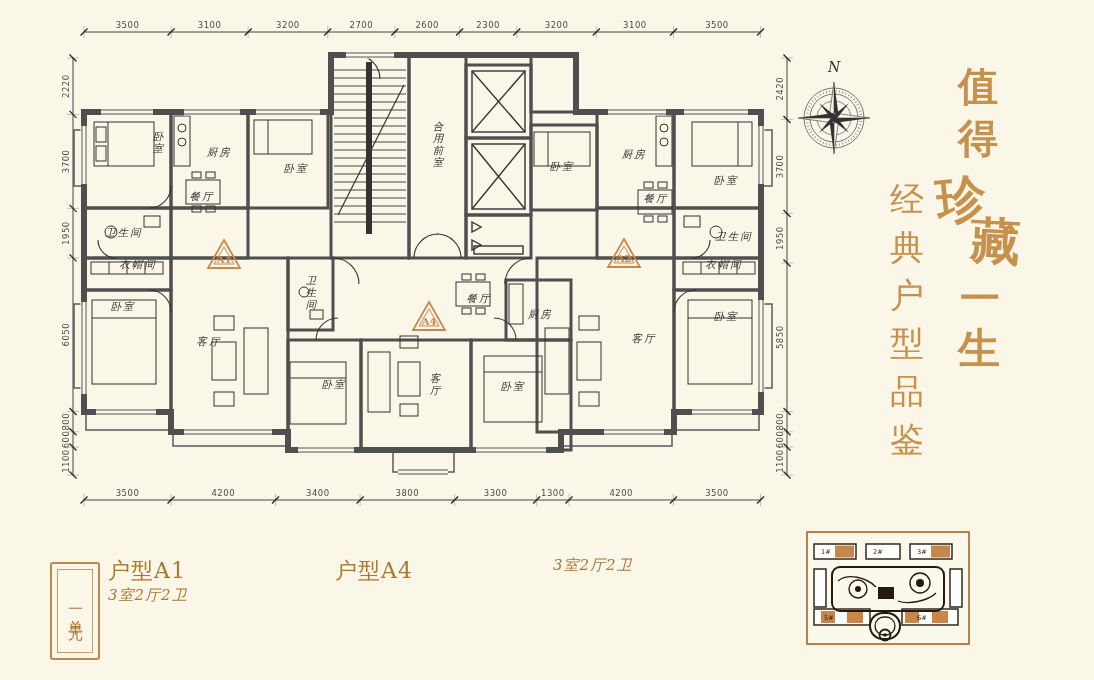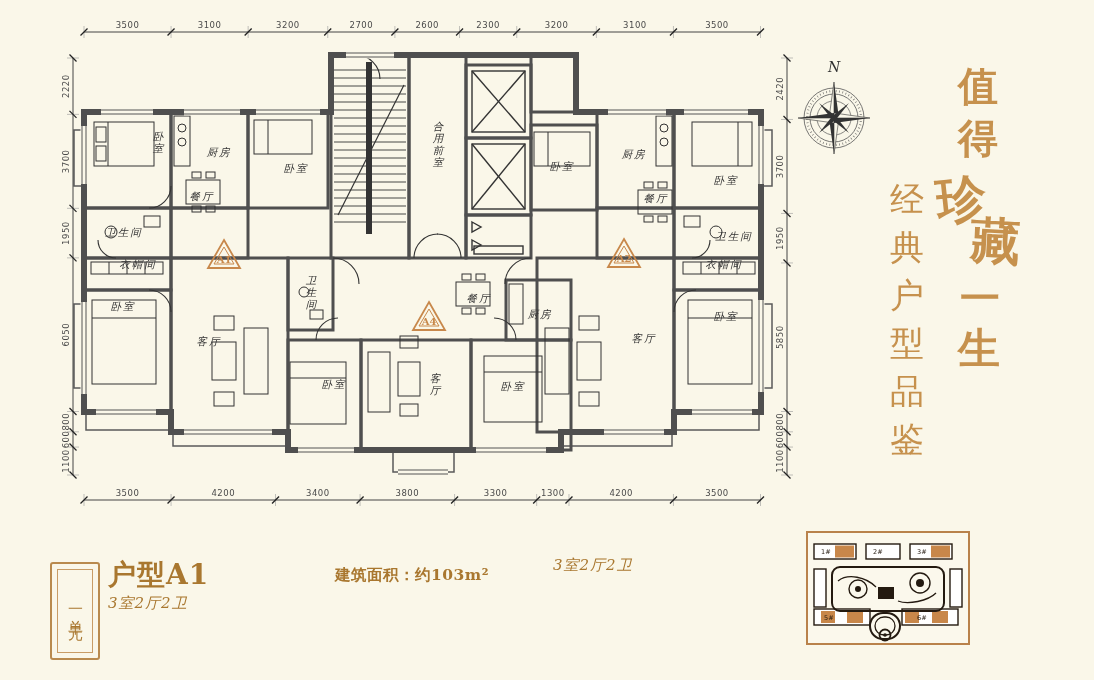--- a/index.html
+++ b/index.html
@@ -18,21 +18,21 @@
   #calli-main .c{line-height:1;}
   #calli-sub{left:872px;top:182px;width:70px;color:#c6914d;font-family:"DejaVu Serif",serif;text-align:center;}
   #calli-sub .c{font-size:34px;line-height:1;margin-bottom:14px;}
   
   #unit-box{left:50px;top:562px;width:46px;height:94px;border:2px solid #b98a4e;border-radius:3px;
             display:flex;align-items:center;justify-content:center;}
   #unit-box .inner{width:34px;height:82px;border:1px solid #c89c66;display:flex;align-items:center;justify-content:center;}
   #unit-box .txt{writing-mode:vertical-rl;letter-spacing:7px;font-size:15px;color:#a9772f;
                  font-family:"DejaVu Serif",serif;}
   .unit-card{top:556px;width:220px;color:#a9772f;font-family:"DejaVu Serif",serif;}
-  .unit-card .unit-name{font-size:28px;font-weight:bold;letter-spacing:1px;}
+  .unit-card .unit-name{font-size:22px;font-weight:normal;letter-spacing:1px;}
   .unit-card .unit-rooms{font-size:15px;letter-spacing:1px;font-style:italic;}
   .unit-card .unit-area{font-size:15.5px;font-weight:bold;margin-top:9px;letter-spacing:.5px;}
   #site-wrap{left:806px;top:531px;width:164px;height:114px;}
   #compass-wrap{left:790px;top:56px;width:88px;height:106px;}
 </style>
 </head>
 <body>
 
 <div class="abs" id="plan-wrap">
 <svg width="790" height="530" viewBox="0 0 790 530">
@@ -507,17 +507,17 @@
   <div class="inner">
     <span class="txt">一单元</span>
   </div>
 </div>
 
 <div class="abs unit-card" style="left:108px">
   <div class="unit-name">户型A1</div>
   <div class="unit-rooms">3室2厅2卫</div>
 </div>
 <div class="abs unit-card" style="left:335px">
-  <div class="unit-area">建筑面积：约103m²</div>
+  <div class="unit-name">户型A4</div>
 </div>
 <div class="abs unit-card" style="left:553px">
   <div class="unit-rooms">3室2厅2卫</div>
 </div>
 
 </body></html>

